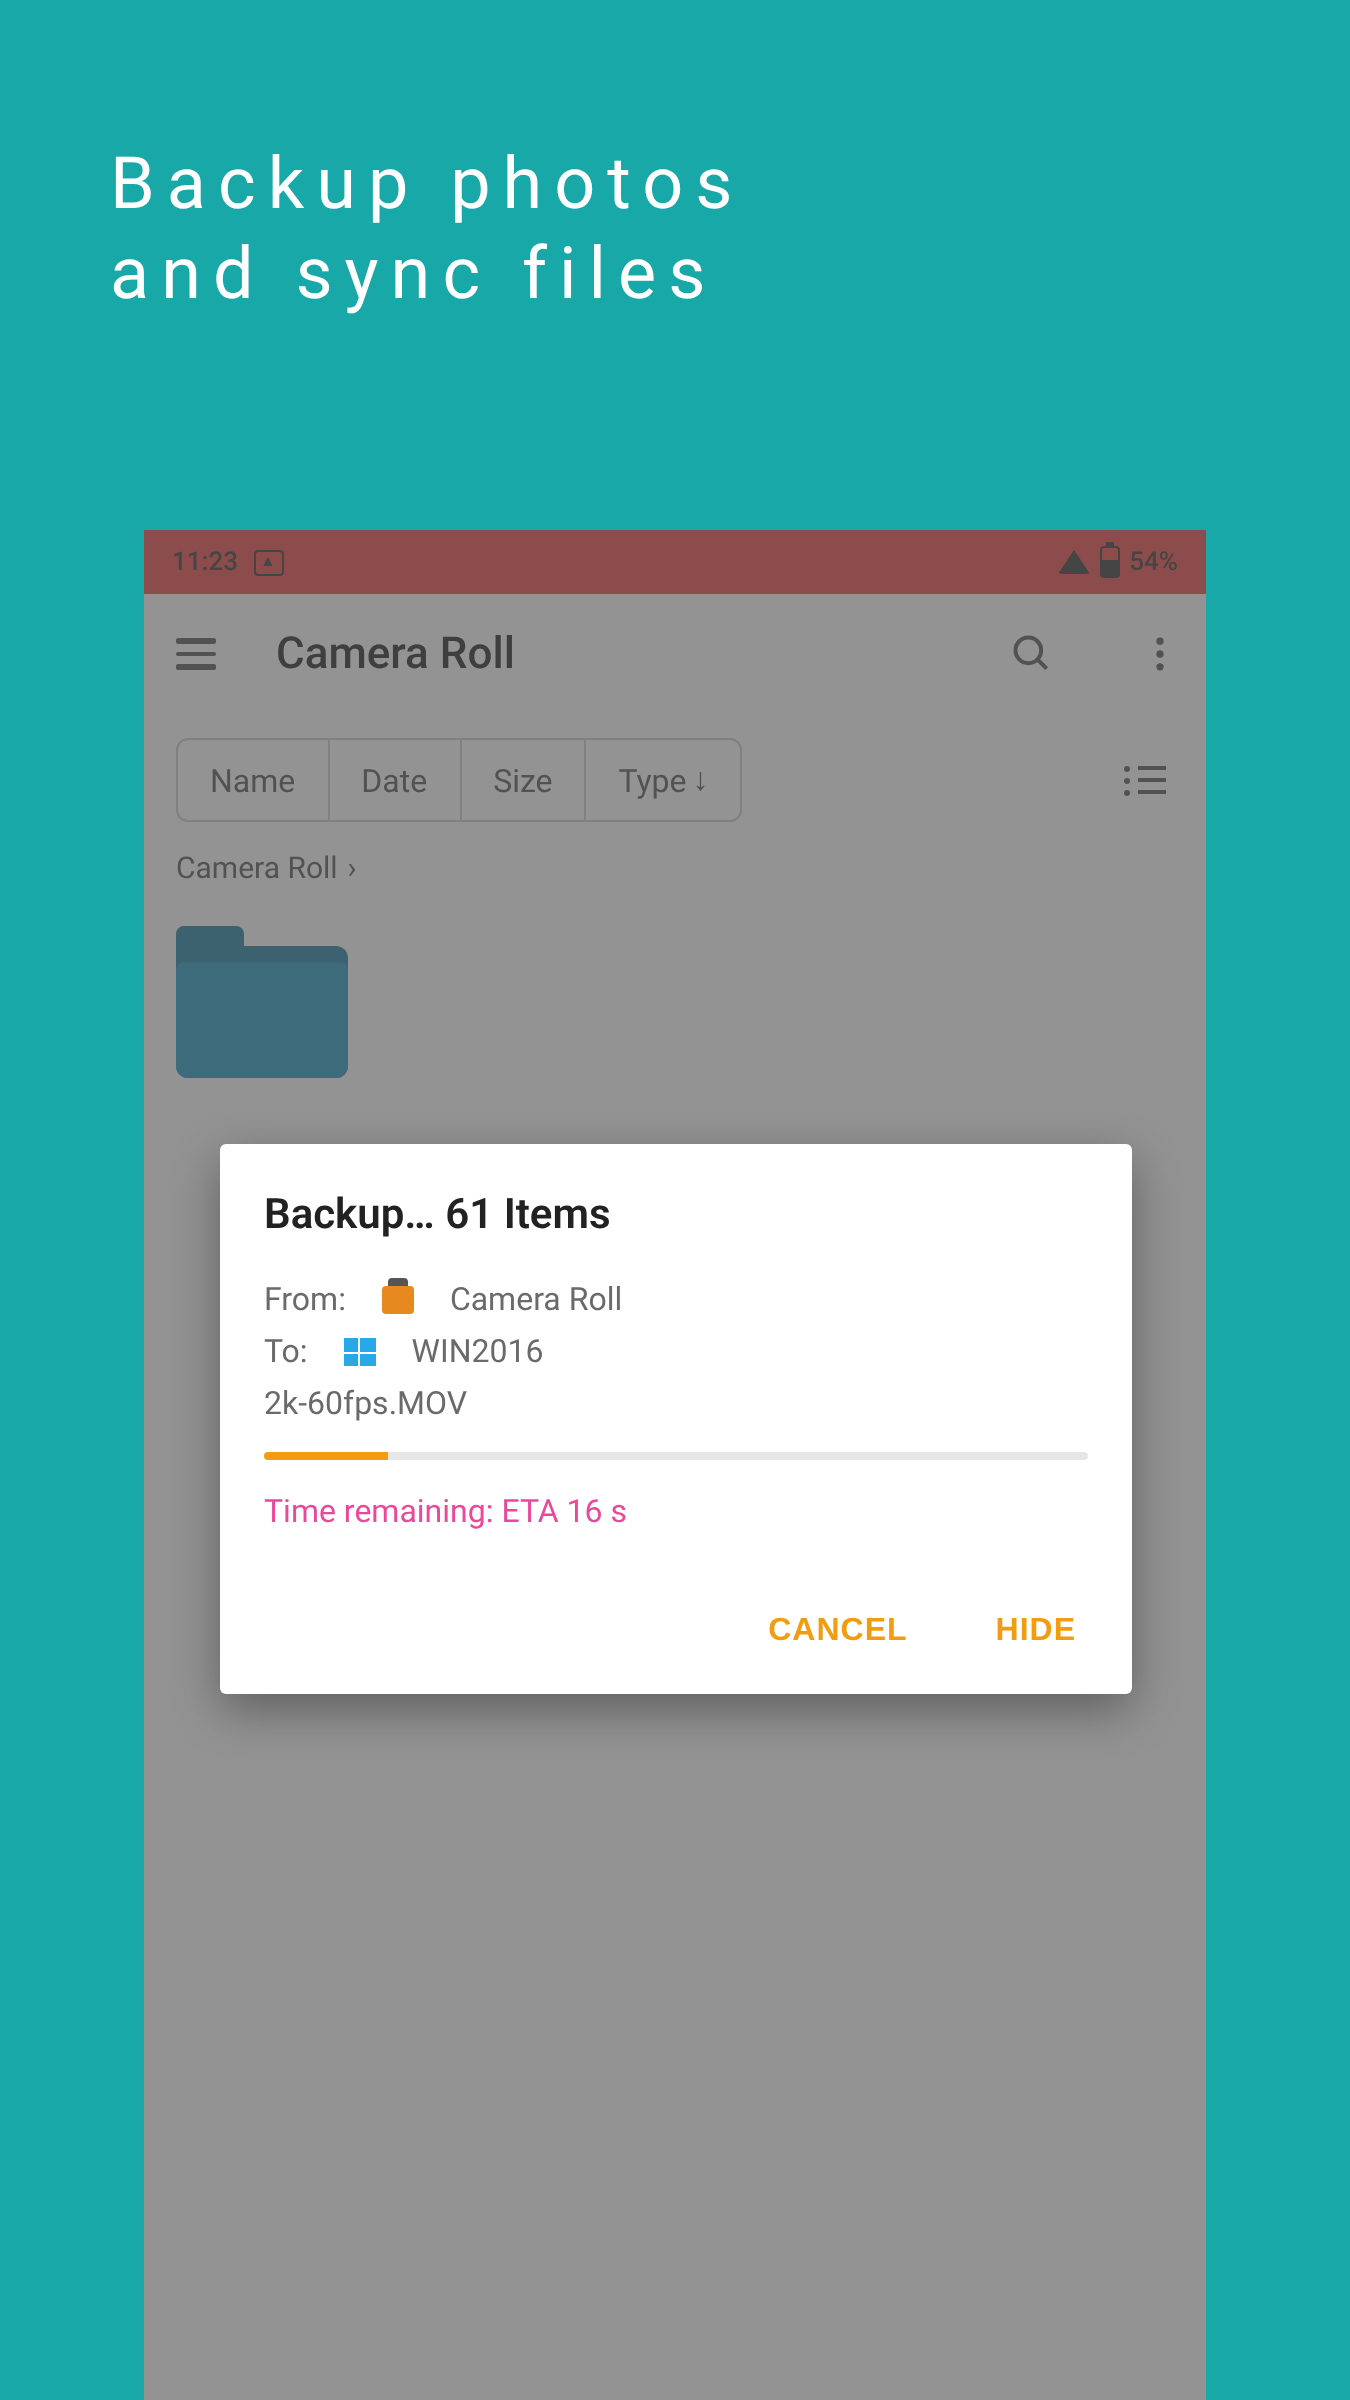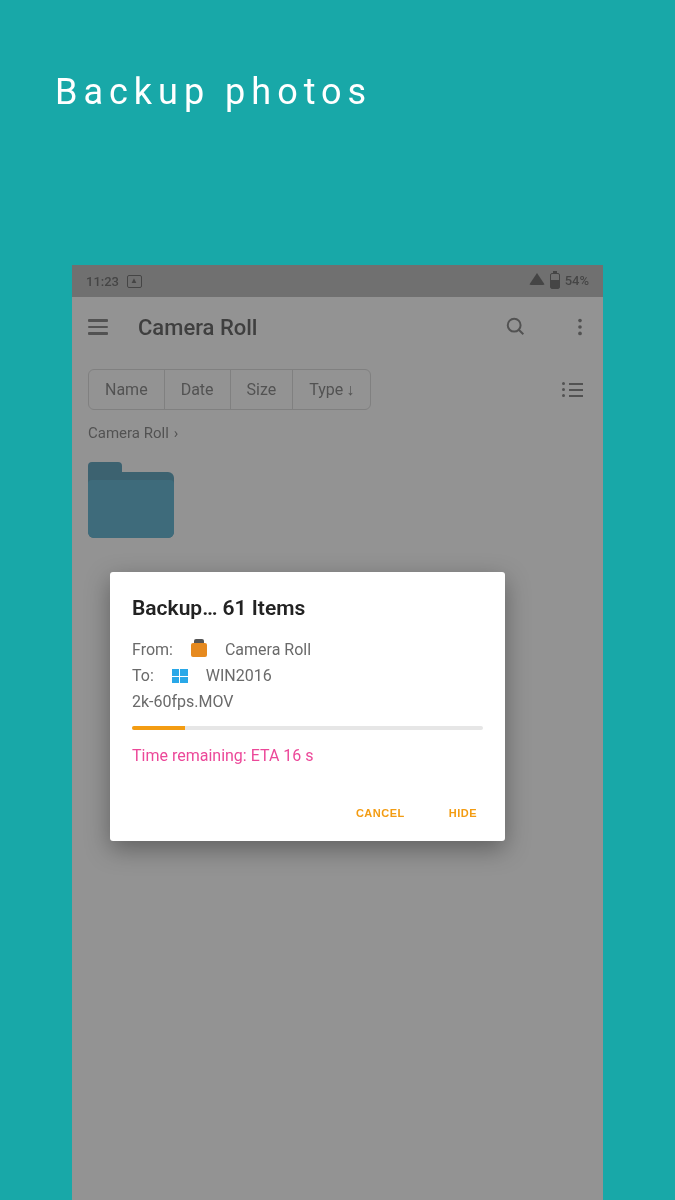--- a/index.html
+++ b/index.html
@@ -29,30 +29,30 @@
   overflow: hidden;
 }
 .dim-overlay {
   position: absolute;
   inset: 0;
   background: rgba(80,80,80,0.62);
   z-index: 10;
 }
 .status-bar {
   height: 32px;
-  background: #a3a3a3;
+  background: #ef4444;
   display: flex;
   align-items: center;
   padding: 0 14px;
   font-size: 13px;
   font-weight: 500;
   color: #333;
 }
 .status-left { display: flex; align-items: center; gap: 8px; }
-.status-right { margin-left: auto; display: flex; gap: 5px; }
+.status-right { margin-left: auto; display: flex; align-items: center; gap: 5px; }
 .pic-icon {
   width: 15px; height: 13px; border: 1.5px solid #333; border-radius: 2px; position: relative;
 }
 .pic-icon::after {
   content: "▲"; position: absolute; font-size: 8px; left: 2px; top: 0; color: #333;
 }
 .wifi-tri {
   width: 0; height: 0; border-left: 8px solid transparent; border-right: 8px solid transparent; border-bottom: 12px solid #333; border-radius: 2px;
 }
 .battery {
@@ -144,21 +144,21 @@
   top: 8px;
   background: #2196bf;
   border-radius: 4px 4px 6px 6px;
 }
 
 .dialog {
   position: absolute;
   z-index: 20;
   left: 110px;
   top: 572px;
-  width: 395px;
+  width: 456px;
   background: #fff;
   border-radius: 3px;
   box-shadow: 0 8px 24px rgba(0,0,0,0.35);
   padding: 24px 22px 14px 22px;
 }
 .dialog-title {
   font-size: 21px;
   font-weight: 600;
   color: #222;
   margin-bottom: 18px;
@@ -203,21 +203,21 @@
 .dialog-actions {
   display: flex;
   justify-content: flex-end;
   gap: 32px;
   margin-top: 32px;
 }
 .dialog-btn {
   background: none;
   border: none;
   color: #f39c12;
-  font-size: 11px;
+  font-size: 16px;
   font-weight: 600;
   letter-spacing: 0.5px;
   cursor: pointer;
   padding: 8px 6px;
 }
 .nav-bar {
   position: absolute;
   bottom: 0;
   left: 0;
   right: 0;
@@ -226,20 +226,21 @@
   justify-content: space-around;
   align-items: flex-start;
   z-index: 5;
 }
 </style>
 </head>
 <body>
 
 <div class="promo-title">
   <div>Backup photos</div>
+  <div>and sync files</div>
 </div>
 
 <div class="phone-frame">
 
   <div class="status-bar">
     <div class="status-left">
       <span>11:23</span>
       <span class="pic-icon"></span>
     </div>
     <div class="status-right">

